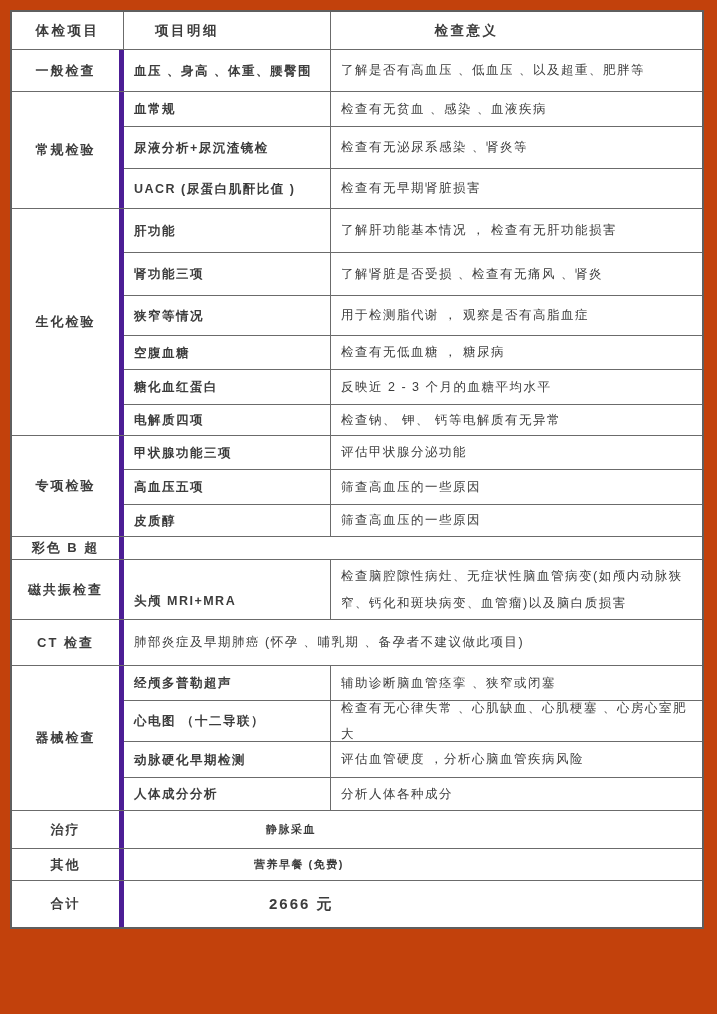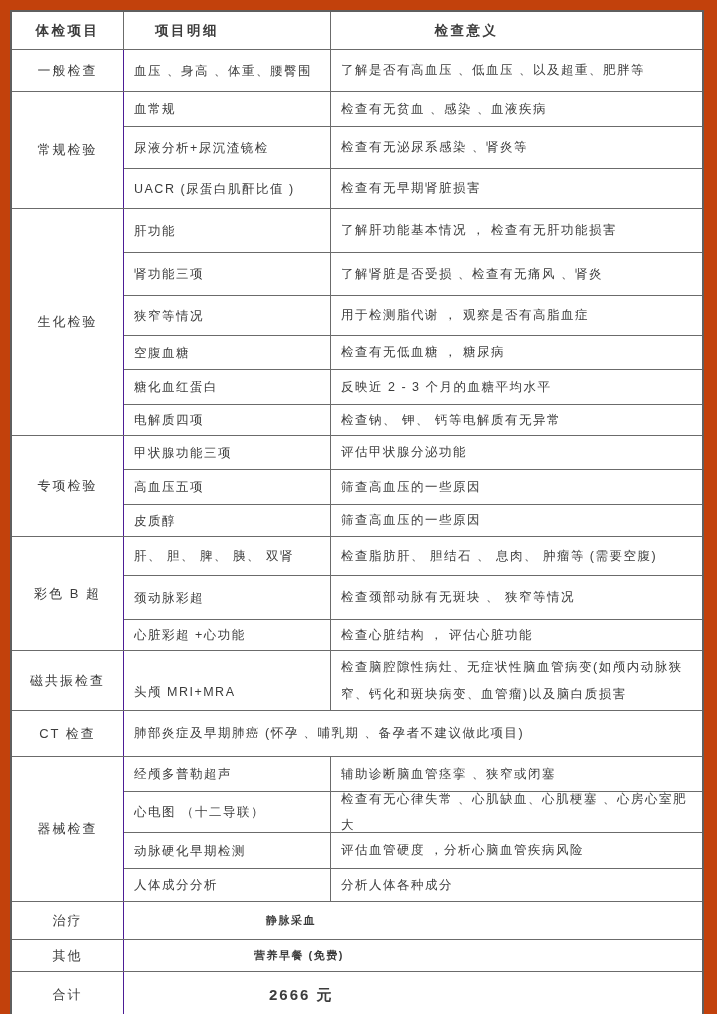--- a/index.html
+++ b/index.html
@@ -32,27 +32,27 @@
     border-bottom: 1px solid #6b6b6b;
     box-sizing: border-box;
   }
   .table > .band:last-child { border-bottom: none; }
 
   
   .cat {
     flex: 0 0 112px;
     width: 112px;
     box-sizing: border-box;
-    border-right: 1px solid #4c1d95;
+    border-right: 5px solid #4c1d95;
     display: flex;
     align-items: center;
     justify-content: center;
     text-align: center;
     font-size: 13px;
-    font-weight: normal;
+    font-weight: bold;
     letter-spacing: 2px;
     padding: 2px 4px;
   }
   
   .rows {
     flex: 1;
     display: flex;
     flex-direction: column;
     min-width: 0;
   }
@@ -66,21 +66,21 @@
   
   .detail {
     flex: 0 0 207px;
     width: 207px;
     box-sizing: border-box;
     border-right: 1px solid #6b6b6b;
     display: flex;
     align-items: center;
     padding: 3px 6px 3px 10px;
     font-size: 12.5px;
-    font-weight: normal;
+    font-weight: bold;
     letter-spacing: 1.5px;
     line-height: 1.6;
   }
   
   .sig {
     flex: 1;
     min-width: 0;
     display: flex;
     align-items: center;
     padding: 3px 8px 3px 10px;
@@ -205,34 +205,20 @@
         </div>
         <div class="row" style="height:31px">
           <div class="detail">皮质醇</div>
           <div class="sig">筛查高血压的一些原因</div>
         </div>
       </div>
     </div>
 
     <div class="band">
       <div class="cat">彩色 B 超</div>
-      <div class="rows">
-        <div class="row" style="height:39px">
-          <div class="detail">肝、 胆、 脾、 胰、 双肾</div>
-          <div class="sig">检查脂肪肝、 胆结石 、 息肉、 肿瘤等  (需要空腹)</div>
-        </div>
-        <div class="row" style="height:44px">
-          <div class="detail">颈动脉彩超</div>
-          <div class="sig">检查颈部动脉有无斑块 、 狭窄等情况</div>
-        </div>
-        <div class="row" style="height:30px">
-          <div class="detail">心脏彩超 +心功能</div>
-          <div class="sig">检查心脏结构 ， 评估心脏功能</div>
-        </div>
-      </div>
     </div>
 
     <div class="band">
       <div class="cat">磁共振检查</div>
       <div class="rows">
         <div class="row" style="height:59px">
           <div class="detail" style="align-items:flex-end;padding-bottom:8px">头颅 MRI+MRA</div>
           <div class="sig">检查脑腔隙性病灶、无症状性脑血管病变(如颅内动脉狭窄、钙化和斑块病变、血管瘤)以及脑白质损害</div>
         </div>
       </div>

